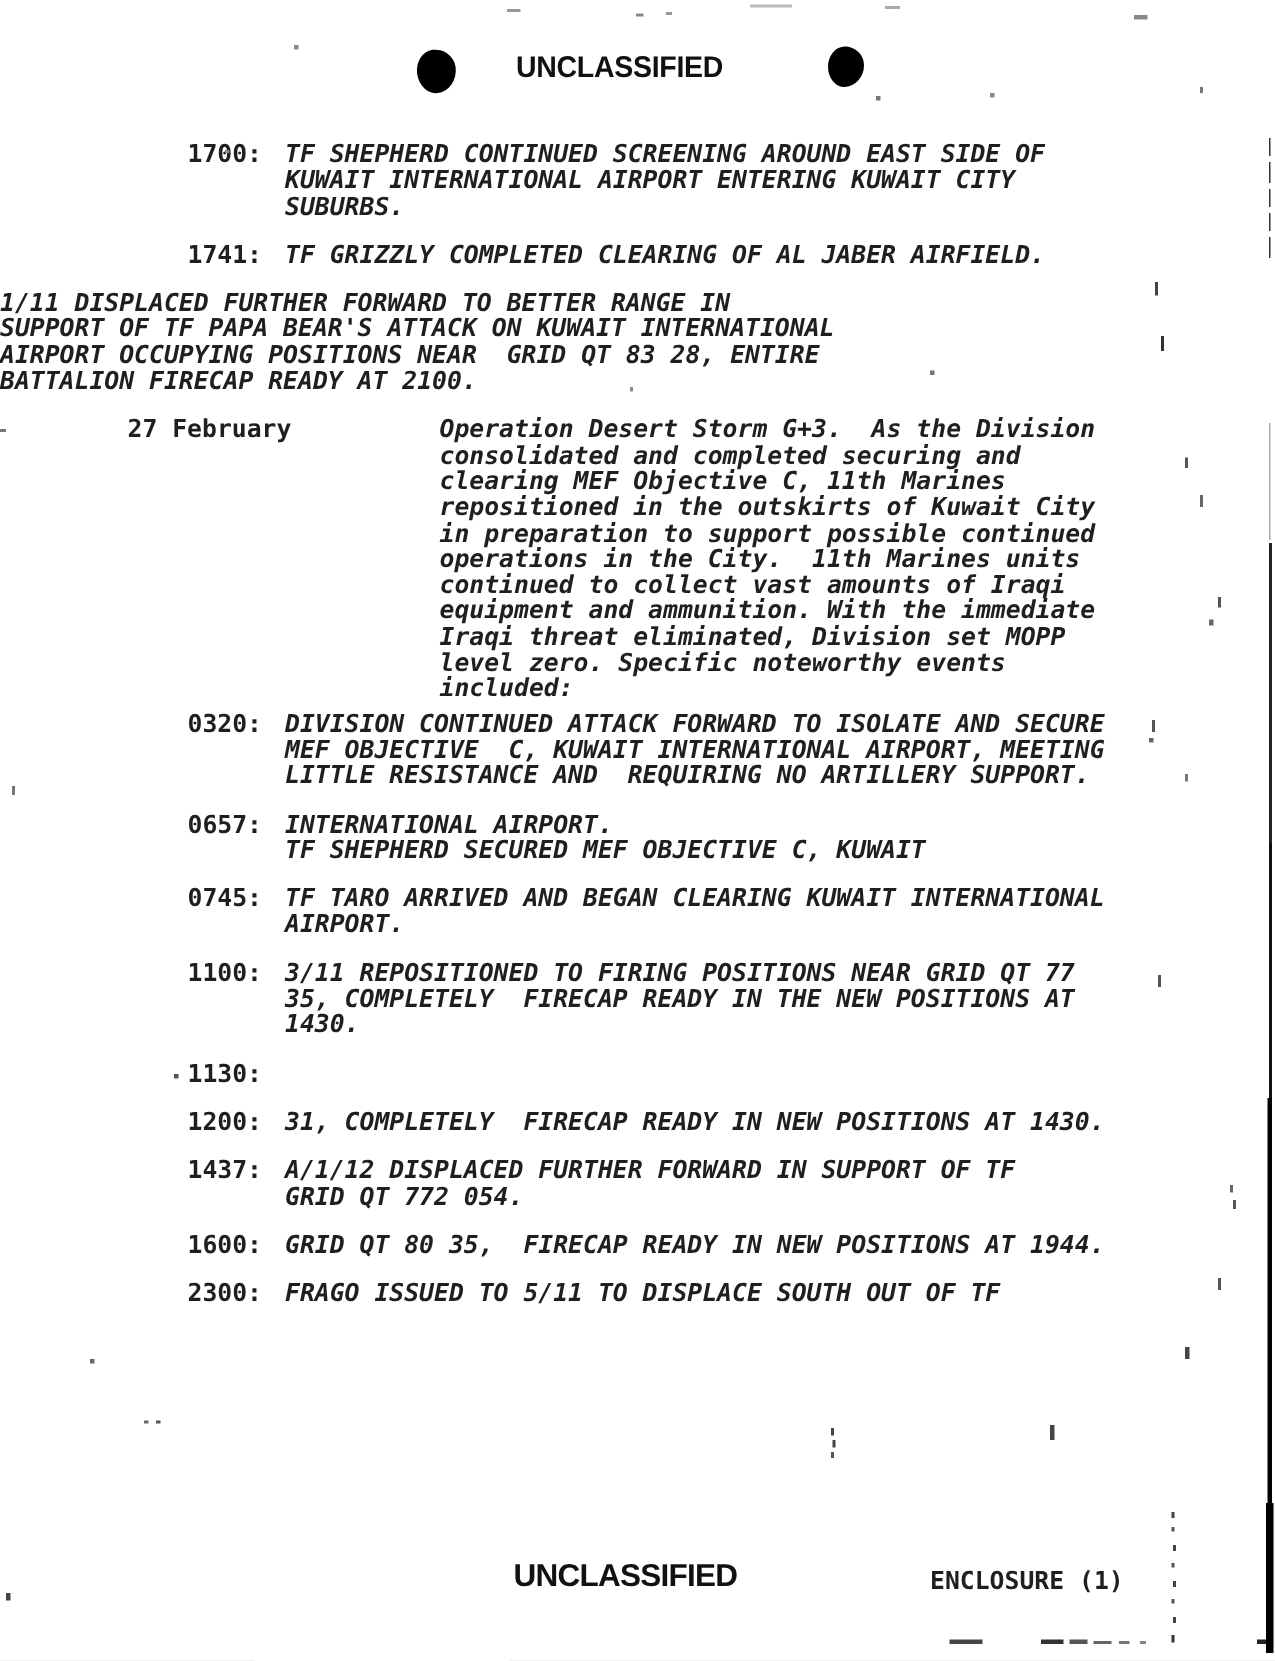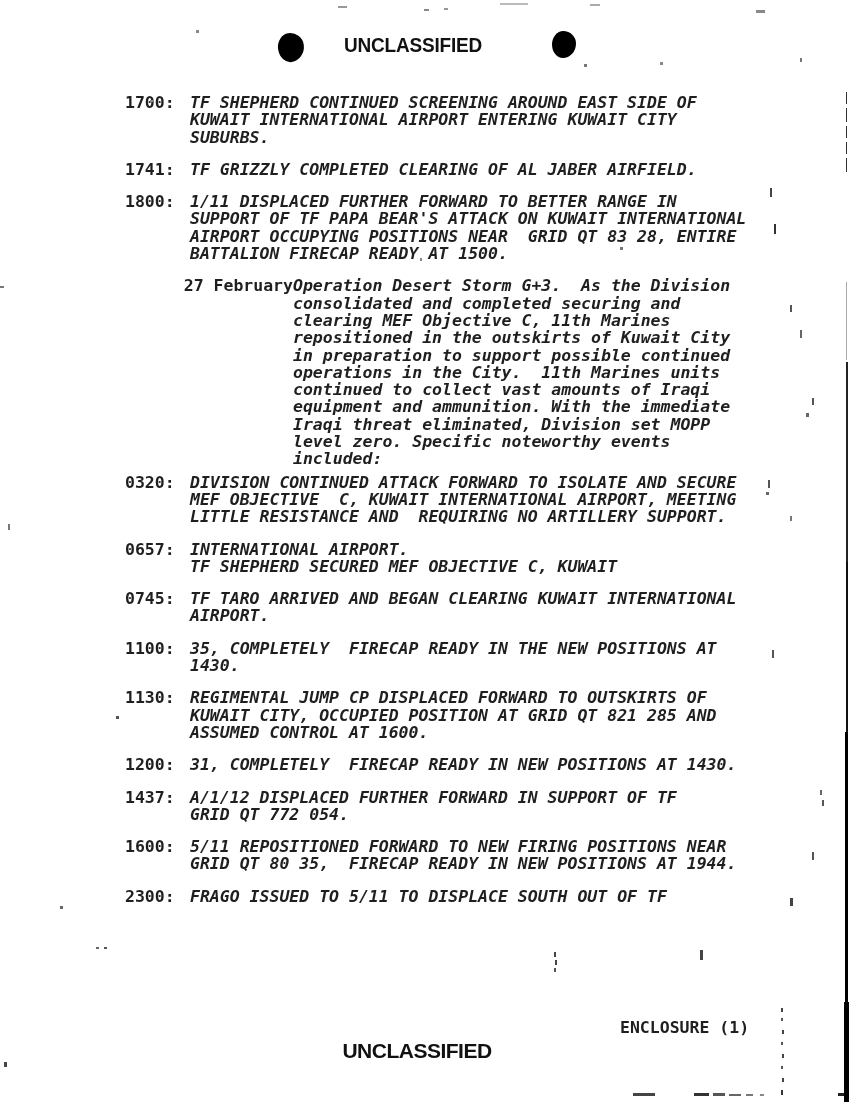--- a/index.html
+++ b/index.html
@@ -53,27 +53,26 @@
   }
   .entry .lines { white-space: pre; }
   .entry .lines .line { min-height: 17.3px; font-style: italic; }
 
   .entry.date-block { margin-bottom: 6px; }
   .entry.date-block .date-label {
     flex: none;
     margin-left: 85px;
     width: 208px;
     white-space: pre;
-    text-align: right;
   }
 
   
   .enclosure {
     position: absolute;
-    left: 620px; top: 1018px;
+    left: 620px; top: 1044px;
     font-size: 16.5px;
     font-weight: bold;
     white-space: pre;
   }
   .footer-classification {
     position: absolute;
     left: 0; right: 16px; top: 1039px;
     text-align: center;
     font-family: "Liberation Sans", sans-serif;
     font-weight: bold;
@@ -99,58 +98,56 @@
   <div class="entries" id="entries">
       <div class="entry">
         <span class="time">1700:</span>
         <div class="lines"><div class="line">TF SHEPHERD CONTINUED SCREENING AROUND EAST SIDE OF</div><div class="line">KUWAIT INTERNATIONAL AIRPORT ENTERING KUWAIT CITY</div><div class="line">SUBURBS.</div></div>
       </div>
       <div class="entry">
         <span class="time">1741:</span>
         <div class="lines"><div class="line">TF GRIZZLY COMPLETED CLEARING OF AL JABER AIRFIELD.</div></div>
       </div>
       <div class="entry">
-        <span class="time">1800:</span>
-        <div class="lines"><div class="line">1/11 DISPLACED FURTHER FORWARD TO BETTER RANGE IN</div><div class="line">SUPPORT OF TF PAPA BEAR'S ATTACK ON KUWAIT INTERNATIONAL</div><div class="line">AIRPORT OCCUPYING POSITIONS NEAR  GRID QT 83 28, ENTIRE</div><div class="line">BATTALION FIRECAP READY AT 1500.</div></div>
+        <div class="lines"><div class="line">1/11 DISPLACED FURTHER FORWARD TO BETTER RANGE IN</div><div class="line">SUPPORT OF TF PAPA BEAR'S ATTACK ON KUWAIT INTERNATIONAL</div><div class="line">AIRPORT OCCUPYING POSITIONS NEAR  GRID QT 83 28, ENTIRE</div><div class="line">BATTALION FIRECAP READY AT 2100.</div></div>
       </div>
       <div class="entry date-block">
         <span class="date-label">27 February</span>
         <div class="lines"><div class="line">Operation Desert Storm G+3.  As the Division</div><div class="line">consolidated and completed securing and</div><div class="line">clearing MEF Objective C, 11th Marines</div><div class="line">repositioned in the outskirts of Kuwait City</div><div class="line">in preparation to support possible continued</div><div class="line">operations in the City.  11th Marines units</div><div class="line">continued to collect vast amounts of Iraqi</div><div class="line">equipment and ammunition. With the immediate</div><div class="line">Iraqi threat eliminated, Division set MOPP</div><div class="line">level zero. Specific noteworthy events</div><div class="line">included:</div></div>
       </div>
       <div class="entry">
         <span class="time">0320:</span>
         <div class="lines"><div class="line">DIVISION CONTINUED ATTACK FORWARD TO ISOLATE AND SECURE</div><div class="line">MEF OBJECTIVE  C, KUWAIT INTERNATIONAL AIRPORT, MEETING</div><div class="line">LITTLE RESISTANCE AND  REQUIRING NO ARTILLERY SUPPORT.</div></div>
       </div>
       <div class="entry">
         <span class="time">0657:</span>
         <div class="lines"><div class="line">INTERNATIONAL AIRPORT.</div><div class="line">TF SHEPHERD SECURED MEF OBJECTIVE C, KUWAIT</div></div>
       </div>
       <div class="entry">
         <span class="time">0745:</span>
         <div class="lines"><div class="line">TF TARO ARRIVED AND BEGAN CLEARING KUWAIT INTERNATIONAL</div><div class="line">AIRPORT.</div></div>
       </div>
       <div class="entry">
         <span class="time">1100:</span>
-        <div class="lines"><div class="line">35, COMPLETELY  FIRECAP READY IN THE NEW POSITIONS AT</div><div class="line">1430.</div></div>
+        <div class="lines"><div class="line">3/11 REPOSITIONED TO FIRING POSITIONS NEAR GRID QT 77</div><div class="line">35, COMPLETELY  FIRECAP READY IN THE NEW POSITIONS AT</div><div class="line">1430.</div></div>
       </div>
       <div class="entry">
         <span class="time">1130:</span>
-        <div class="lines"><div class="line">REGIMENTAL JUMP CP DISPLACED FORWARD TO OUTSKIRTS OF</div><div class="line">KUWAIT CITY, OCCUPIED POSITION AT GRID QT 821 285 AND</div><div class="line">ASSUMED CONTROL AT 1600.</div></div>
       </div>
       <div class="entry">
         <span class="time">1200:</span>
         <div class="lines"><div class="line">31, COMPLETELY  FIRECAP READY IN NEW POSITIONS AT 1430.</div></div>
       </div>
       <div class="entry">
         <span class="time">1437:</span>
         <div class="lines"><div class="line">A/1/12 DISPLACED FURTHER FORWARD IN SUPPORT OF TF</div><div class="line">GRID QT 772 054.</div></div>
       </div>
       <div class="entry">
         <span class="time">1600:</span>
-        <div class="lines"><div class="line">5/11 REPOSITIONED FORWARD TO NEW FIRING POSITIONS NEAR</div><div class="line">GRID QT 80 35,  FIRECAP READY IN NEW POSITIONS AT 1944.</div></div>
+        <div class="lines"><div class="line">GRID QT 80 35,  FIRECAP READY IN NEW POSITIONS AT 1944.</div></div>
       </div>
       <div class="entry">
         <span class="time">2300:</span>
         <div class="lines"><div class="line">FRAGO ISSUED TO 5/11 TO DISPLACE SOUTH OUT OF TF</div></div>
       </div>
     </div>
 
   <div class="enclosure">ENCLOSURE (1)</div>
 
   <div class="footer-classification">UNCLASSIFIED</div>

